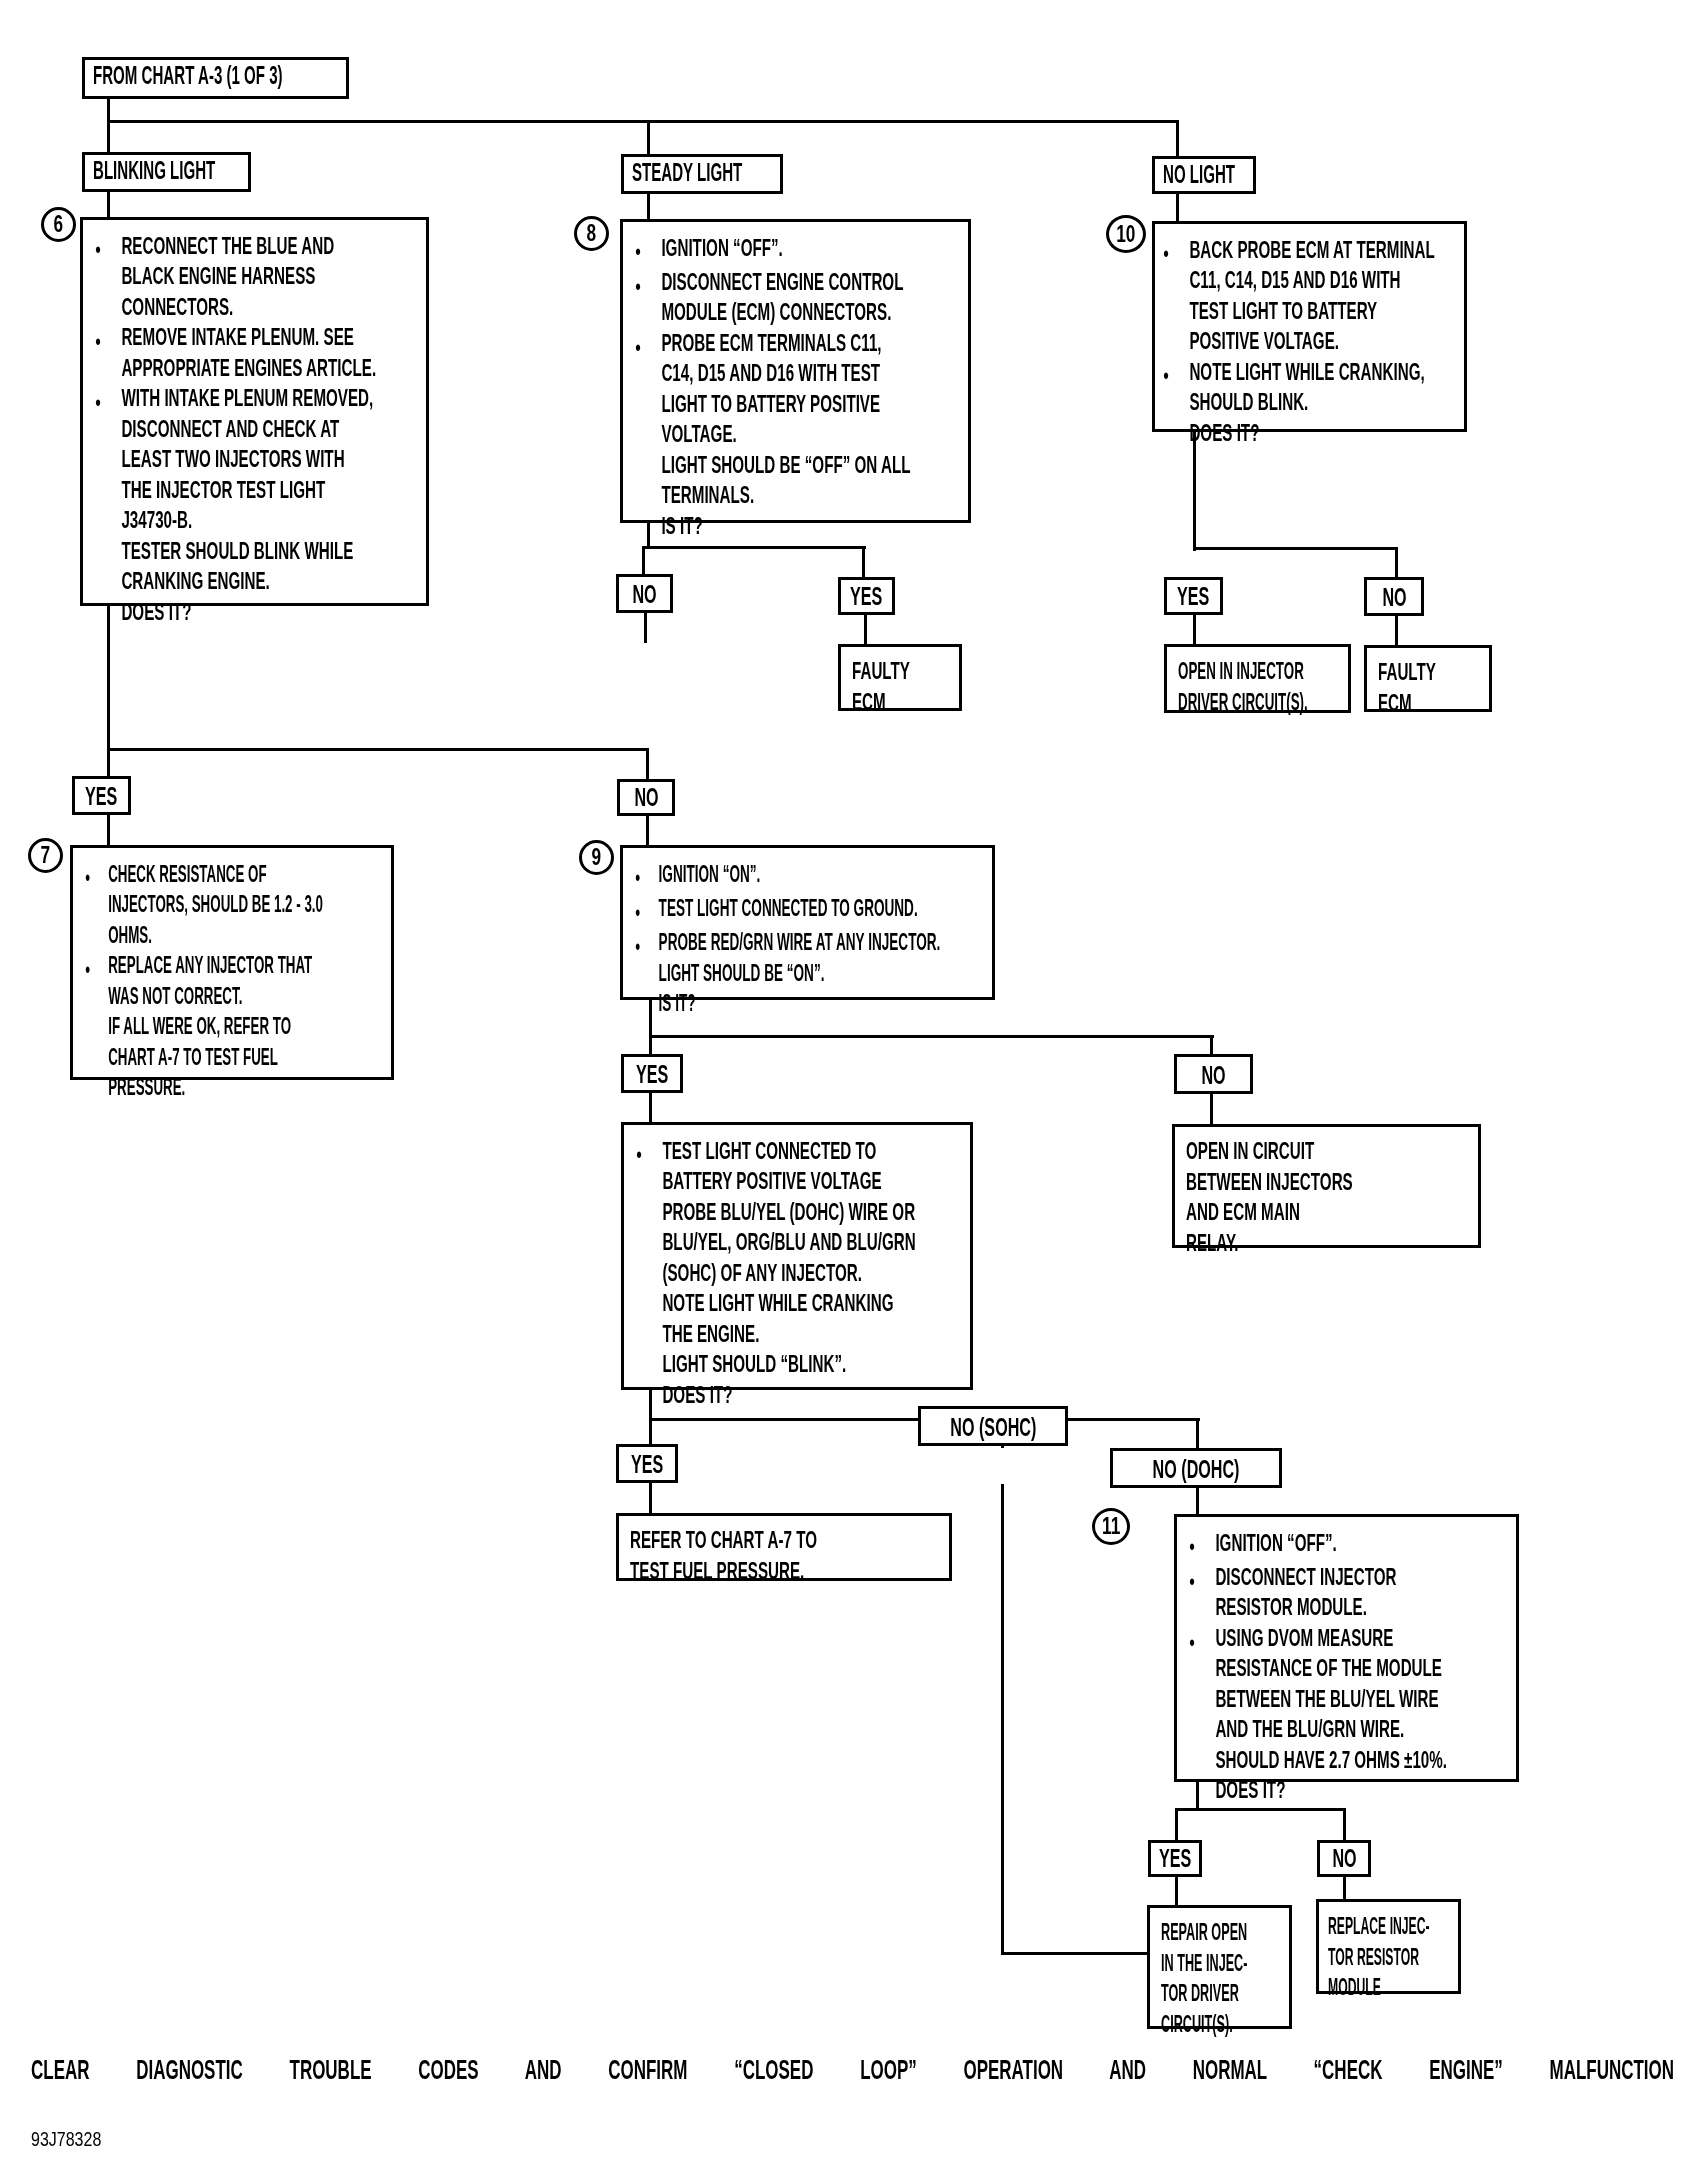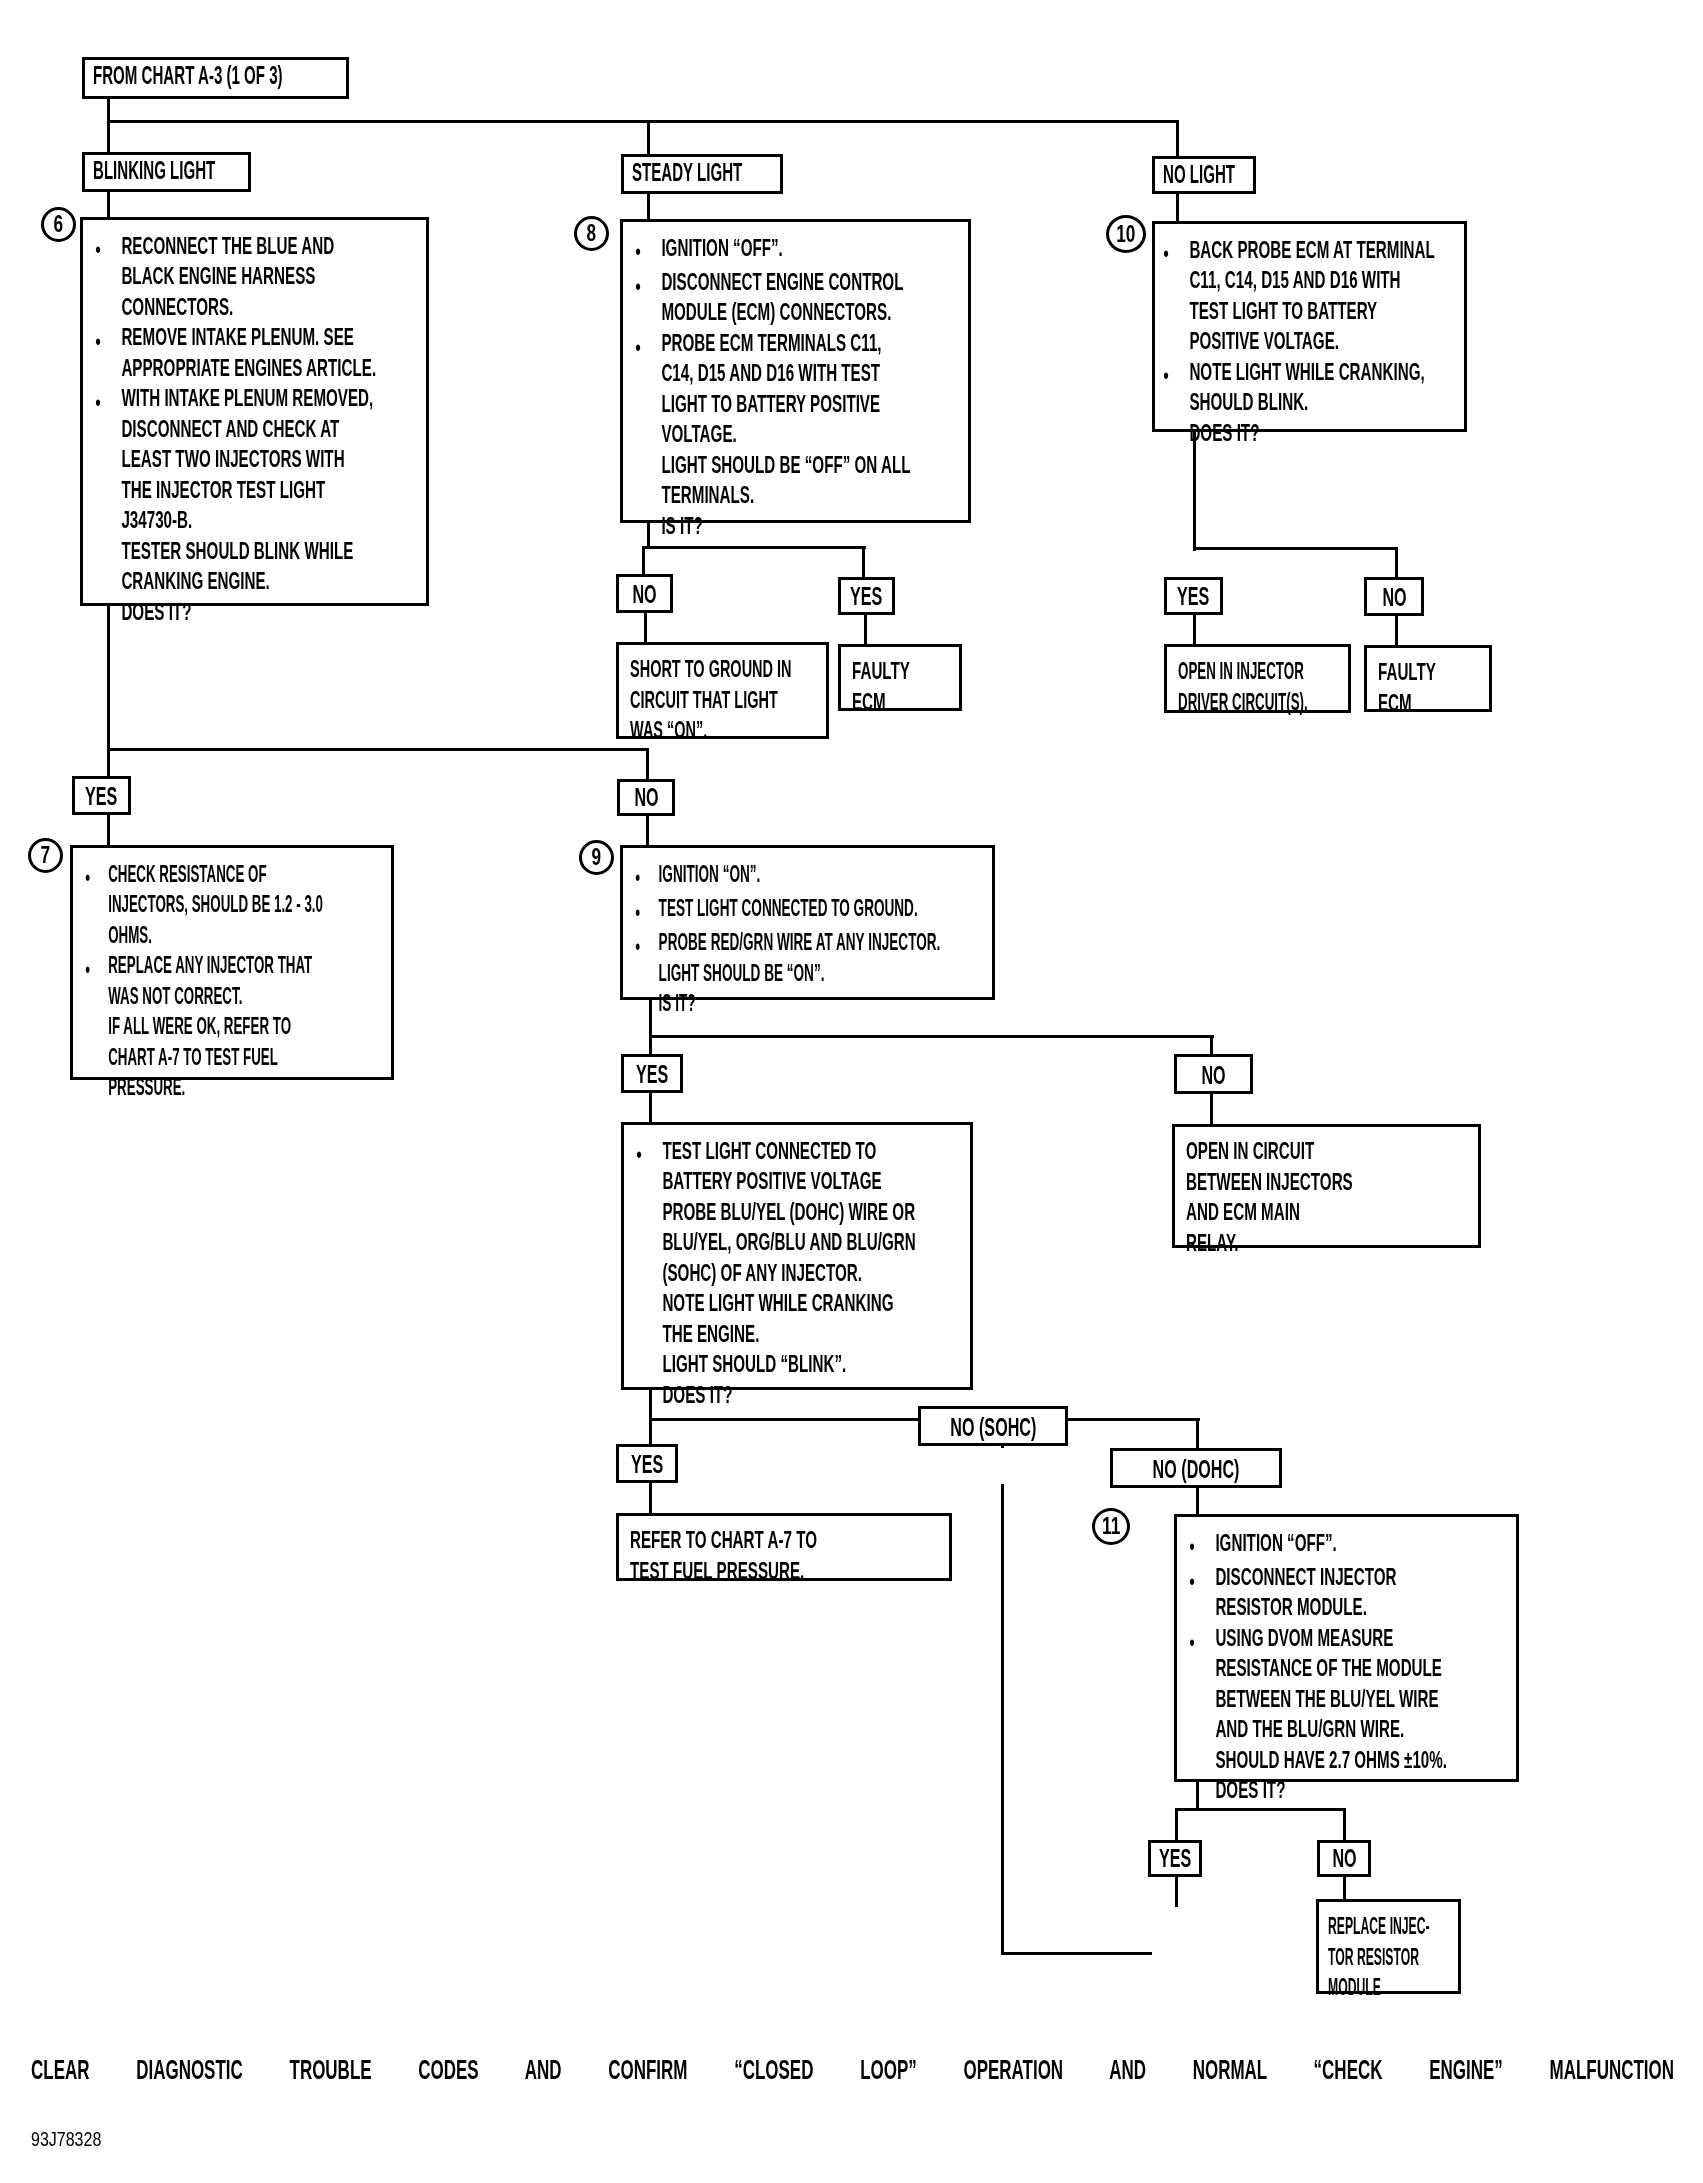--- a/index.html
+++ b/index.html
@@ -196,25 +196,20 @@
 DOES IT?</div>
         </div>
     </div>
   </div>
 
   <div class="box yn" style="left:616px;top:574px;width:57px;height:39px">
     <span class="tx">NO</span>
   </div>
   <div class="box yn" style="left:838px;top:577px;width:57px;height:38px">
     <span class="tx">YES</span>
-  </div>
-  <div class="box term" style="left:616px;top:642px;width:213px;height:97px">
-    <div class="cw" style="--sx:0.63">SHORT TO GROUND IN
-CIRCUIT THAT LIGHT
-WAS “ON”.</div>
   </div>
   <div class="box term" style="left:838px;top:644px;width:124px;height:67px">
     <div class="cw">FAULTY
 ECM</div>
   </div>
 
   <div class="box yn" style="left:1164px;top:577px;width:59px;height:38px">
     <span class="tx">YES</span>
   </div>
   <div class="box yn" style="left:1364px;top:577px;width:60px;height:39px">
@@ -342,20 +337,26 @@
         </div>
     </div>
   </div>
 
   <div class="box yn" style="left:1148px;top:1840px;width:54px;height:37px">
     <span class="tx">YES</span>
   </div>
   <div class="box yn" style="left:1317px;top:1840px;width:54px;height:37px">
     <span class="tx">NO</span>
   </div>
+  <div class="box term" style="left:1147px;top:1905px;width:145px;height:124px">
+    <div class="cw" style="--sx:0.55">REPAIR OPEN
+IN THE INJEC-
+TOR DRIVER
+CIRCUIT(S).</div>
+  </div>
   <div class="box term" style="left:1316px;top:1899px;width:145px;height:95px;padding-left:9.1px">
     <div class="cw" style="--sx:0.53">REPLACE INJEC-
 TOR RESISTOR
 MODULE</div>
   </div>
 
   <div class="note j" style="left:30.5px;top:2053px;width:1643px;height:35px">
     <div class="cw" style="--sx:0.62">CLEAR DIAGNOSTIC TROUBLE CODES AND CONFIRM “CLOSED LOOP” OPERATION AND NORMAL “CHECK ENGINE” MALFUNCTION</div>
   </div>
   <div class="code" style="left:30.5px;top:2128px">93J78328</div>

